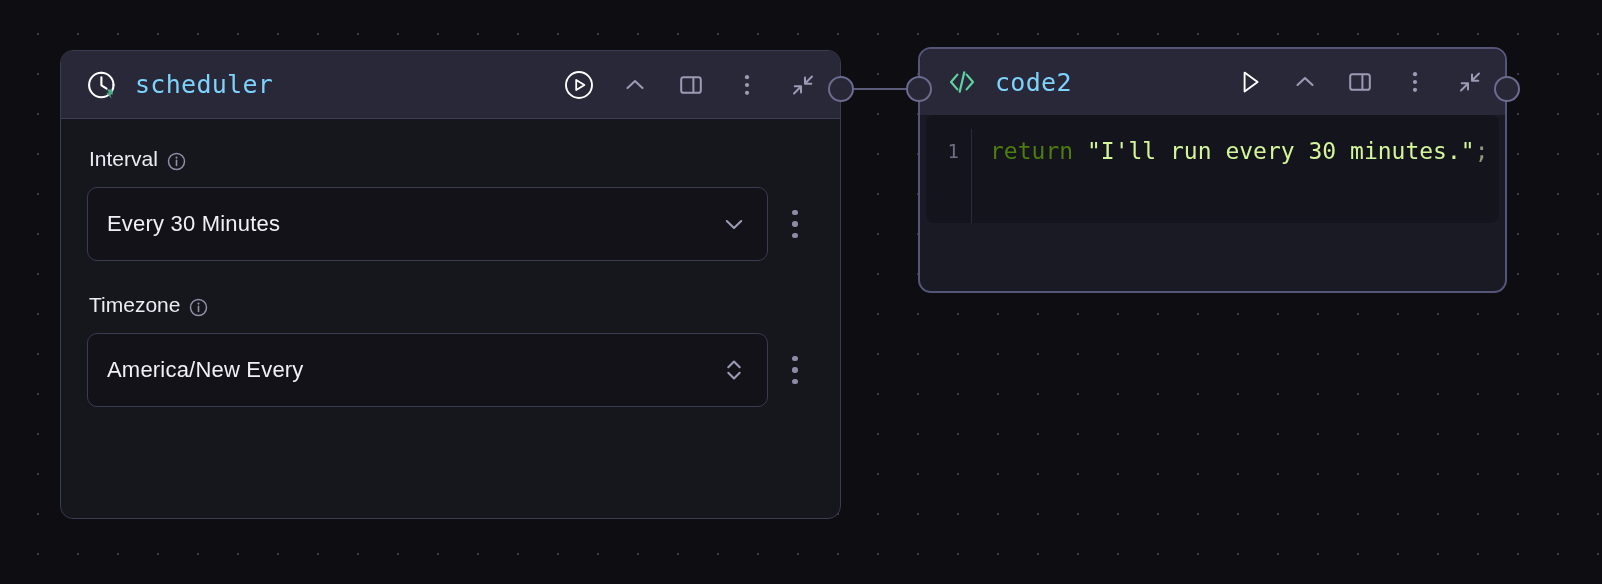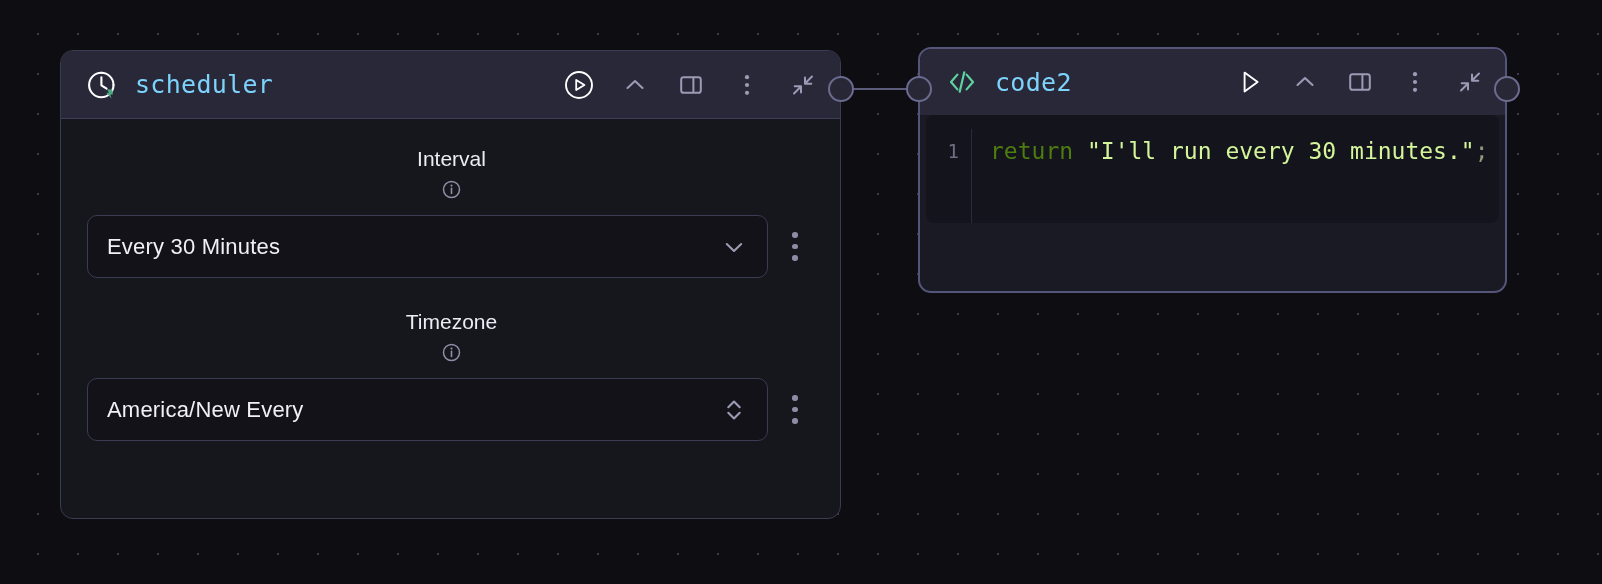--- a/index.html
+++ b/index.html
@@ -65,34 +65,34 @@
   }
 
   
   #scheduler-node {
     left: 60px; top: 50px;
     width: 781px; height: 469px;
   }
   .node-body { padding: 28px 26px 0 26px; }
   .field-block { margin-bottom: 32px; }
   .field-label-row {
-    display: flex; align-items: center; gap: 9px;
-    margin-bottom: 16px; padding-left: 2px; flex-direction: column;
+    display: flex; align-items: flex-end; gap: 9px;
+    margin-bottom: 16px; padding-left: 2px;
   }
   .field-label {
     font-size: 21px;
     color: #ececf4;
     font-weight: 400;
   }
   .info-icon { width: 19px; height: 19px; color: #8f8fa8; display:flex; }
 
   .field-row { display: flex; align-items: center; gap: 8px; }
   .control {
     flex: 1;
-    height: 63px;
+    height: 74px;
     background: #121218;
     border: 1px solid #3b3b51;
     border-radius: 10px;
     display: flex;
     align-items: center;
     padding: 0 20px 0 19px;
   }
   .control-value {
     font-size: 22px;
     color: #f0f0f6;

